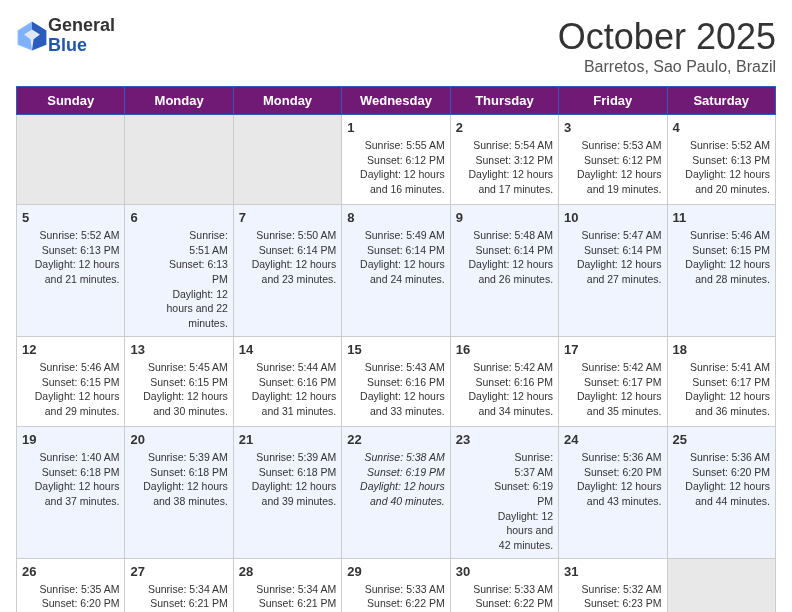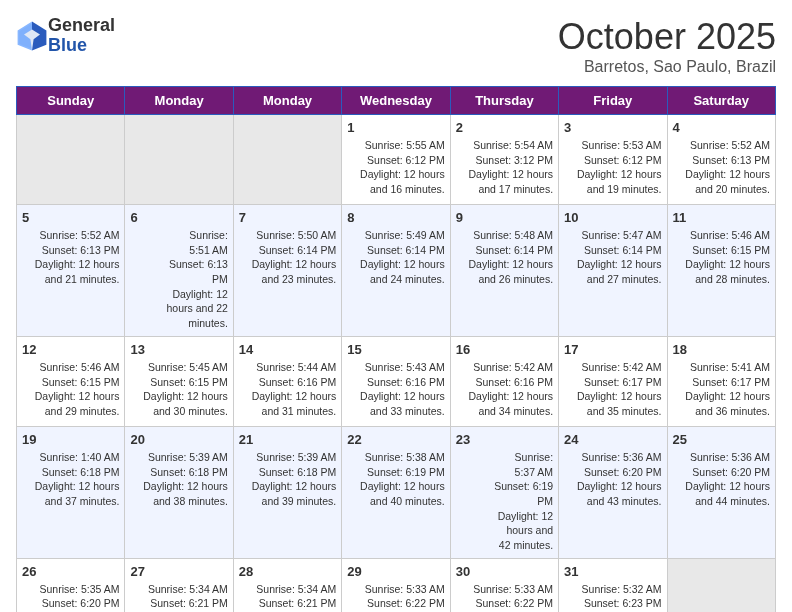--- a/index.html
+++ b/index.html
@@ -251,21 +251,21 @@
 Daylight: 12 hours and 38 minutes.</div>
         </td>
         <td>
           <span class="day-num">21</span>
           <div class="cell-info" style="white-space: pre-line;">Sunrise: 5:39 AM
 Sunset: 6:18 PM
 Daylight: 12 hours and 39 minutes.</div>
         </td>
         <td>
           <span class="day-num">22</span>
-          <div class="cell-info" style="white-space: pre-line;">Sunrise: 5:38 AM
+          <div class="cell-info" style="white-space: pre-line; font-style: italic;">Sunrise: 5:38 AM
 Sunset: 6:19 PM
 Daylight: 12 hours and 40 minutes.</div>
         </td>
         <td>
           <span class="day-num">23</span>
           <div class="cell-info" style="white-space: pre-line; margin-left: 37px;">Sunrise: 5:37 AM
 Sunset: 6:19 PM
 Daylight: 12 hours and 42 minutes.</div>
         </td>
         <td>

